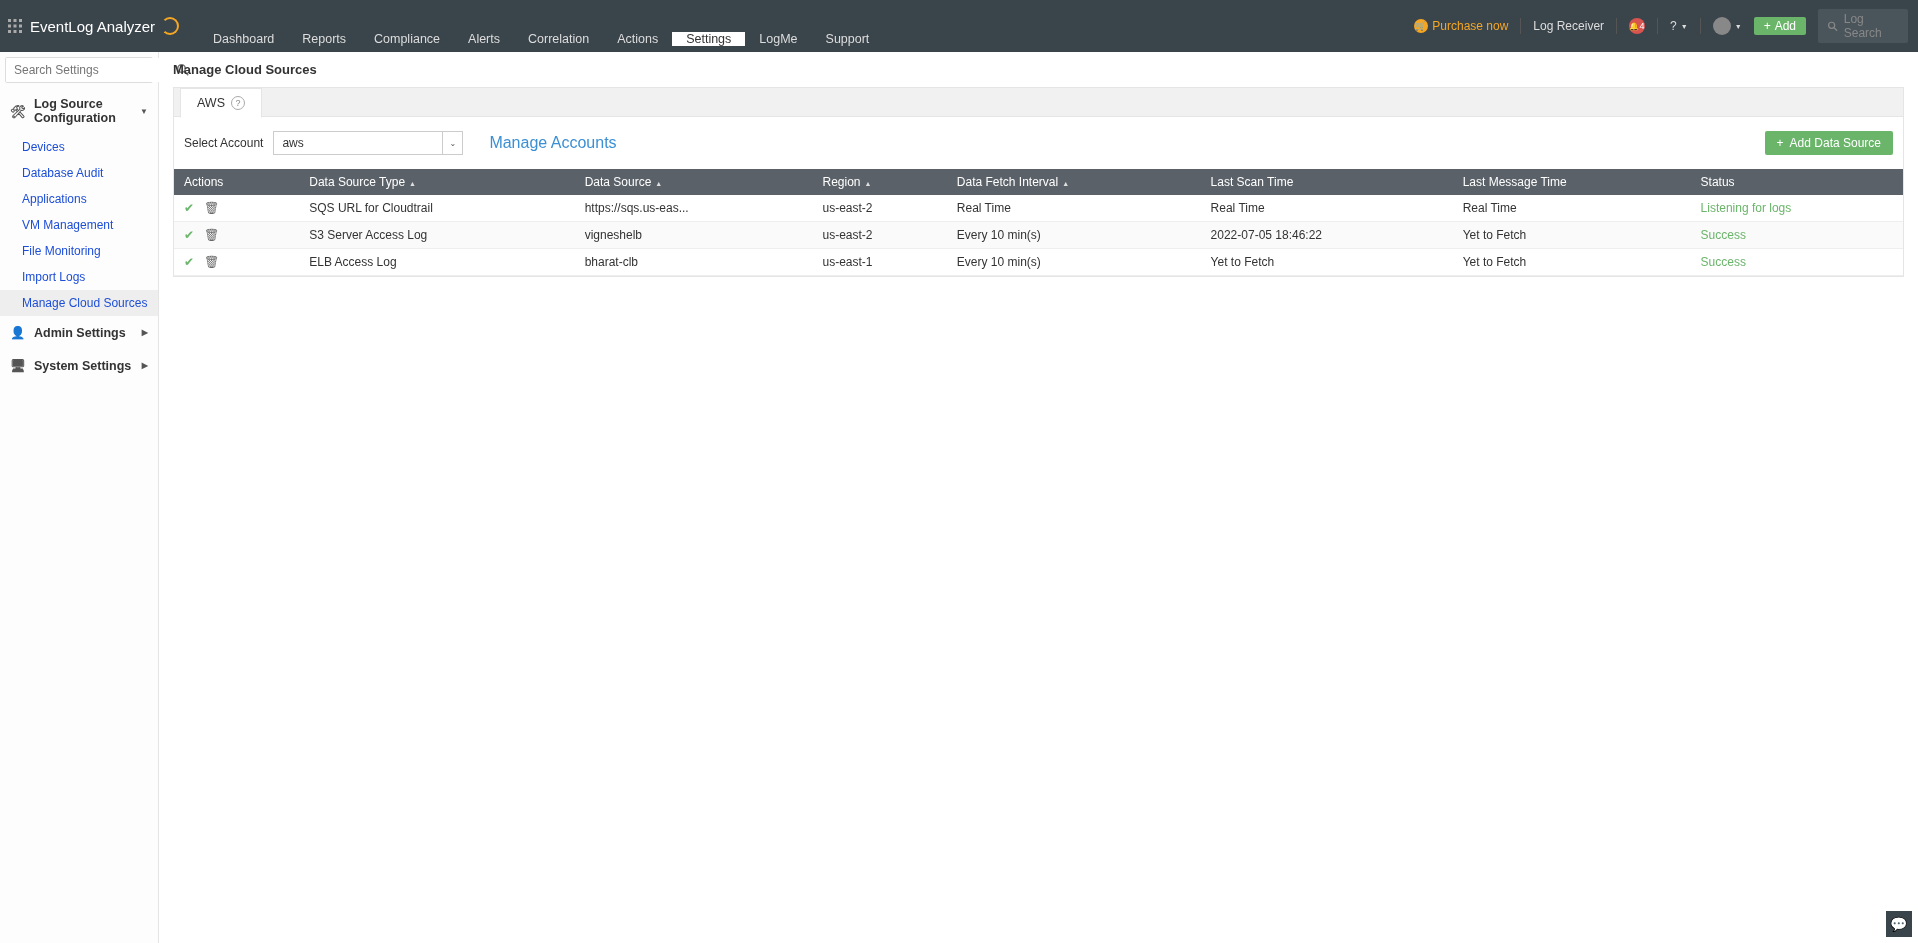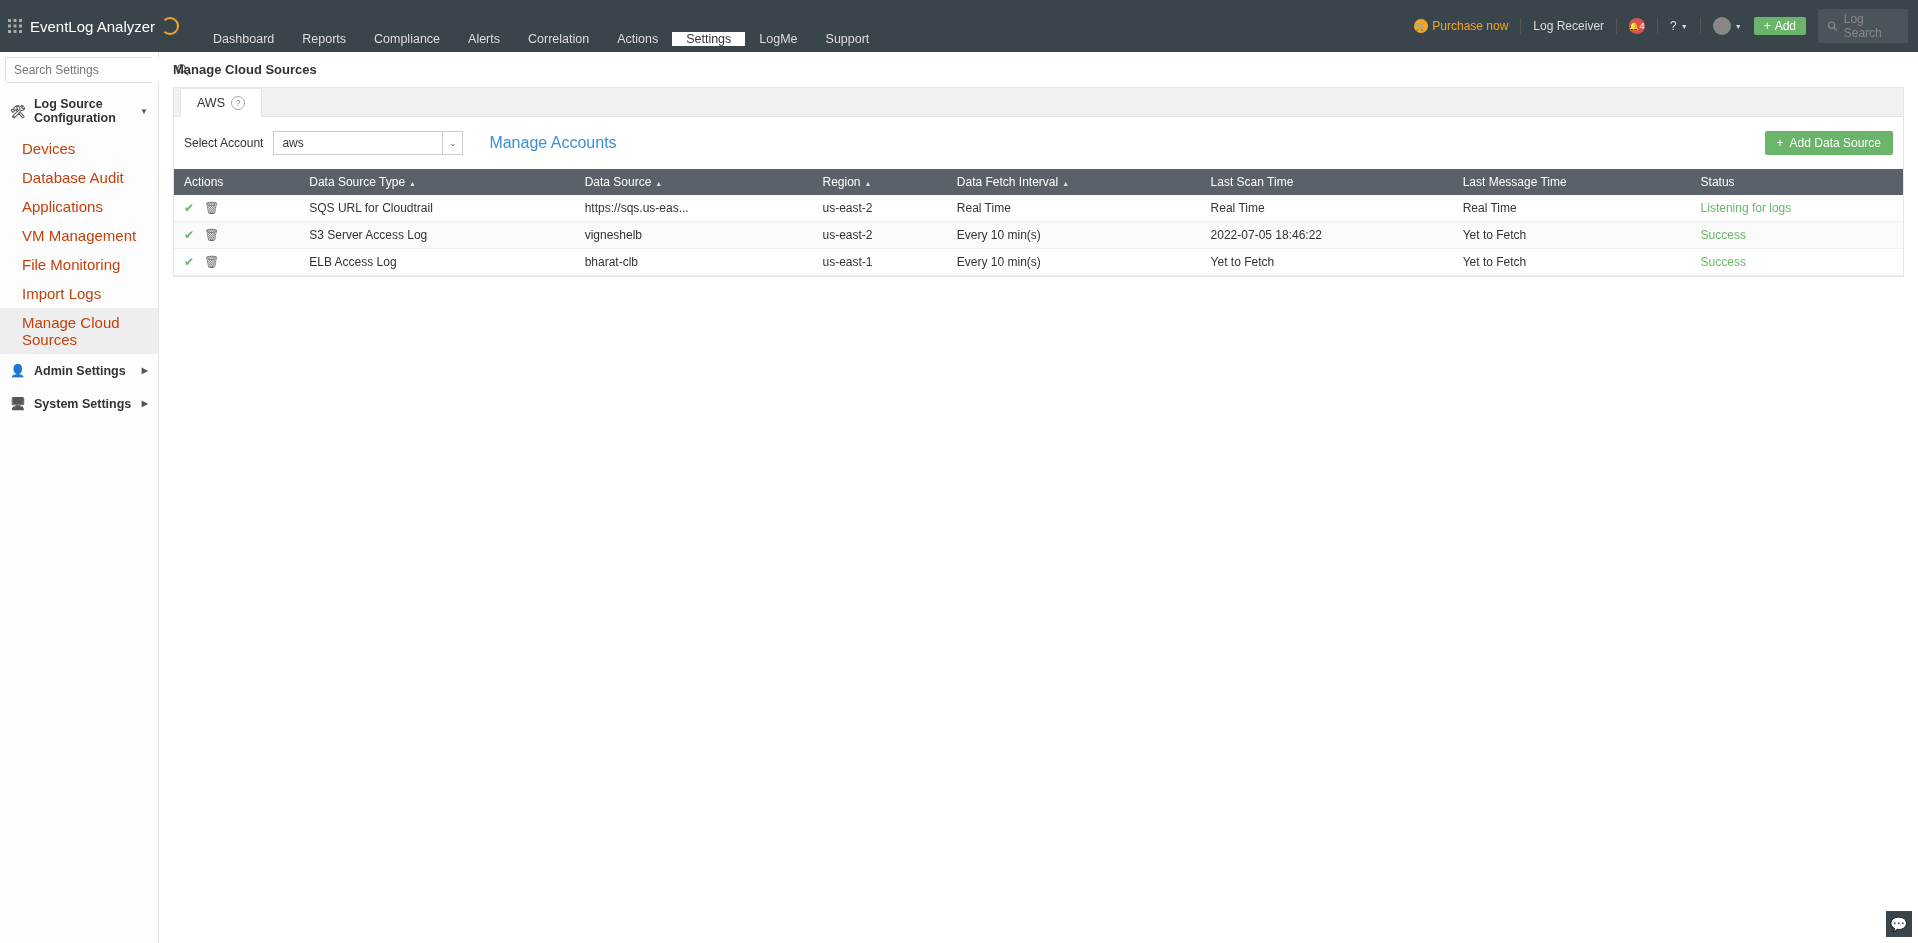--- a/index.html
+++ b/index.html
@@ -21,21 +21,21 @@
   .divider-v { width:1px; height:16px; background:#555;}
   .user-ico { width:18px;height:18px;border-radius:50%;background:#888;display:inline-block;}
   
   .layout { display:flex; }
   .sidebar { width:159px; background:#fdfdfd; border-right:1px solid #e5e5e5; min-height:calc(100vh - 40px);}
   .search-box { display:flex; border:1px solid #ddd; margin:5px; border-radius:2px; background:#fff;}
   .search-box input { flex:1; border:none; padding:5px 8px; font-size:12px; outline:none;}
   .search-box .sico { width:24px; display:flex; align-items:center; justify-content:center; color:#777;}
   .side-section { padding:9px 10px; font-size:12.5px; color:#333; font-weight:600; display:flex; align-items:center; gap:8px; cursor:pointer;}
   .side-section .caret { margin-left:auto; font-size:8px; color:#555;}
-  .side-sub { padding:6px 10px 6px 22px; font-size:15px; color:#c2410c; cursor:pointer;}
+  .side-sub { padding:6px 10px 6px 22px; font-size:12px; color:#1d4ed8; cursor:pointer;}
   .side-sub.active { background:#eee; }
   .side-ico { width:16px; text-align:center; color:#555;}
   
   .main { flex:1; padding:10px 14px;}
   .page-title { font-size:13px; font-weight:600; color:#333; margin-bottom:10px;}
   .panel { border:1px solid #e5e5e5; background:#fff;}
   .tabs-bar { display:flex; background:#f1f1f1; border-bottom:1px solid #e5e5e5;}
   .tab { background:#fff; border:1px solid #e5e5e5; border-bottom:1px solid #fff; margin:-1px 0 -1px 6px; padding:7px 16px; font-size:12.5px; display:flex; align-items:center; gap:6px; position:relative; top:1px;}
   .qmark { width:14px;height:14px;border:1px solid #aaa;border-radius:50%;font-size:9px;display:inline-flex;align-items:center;justify-content:center;color:#888;}
   

